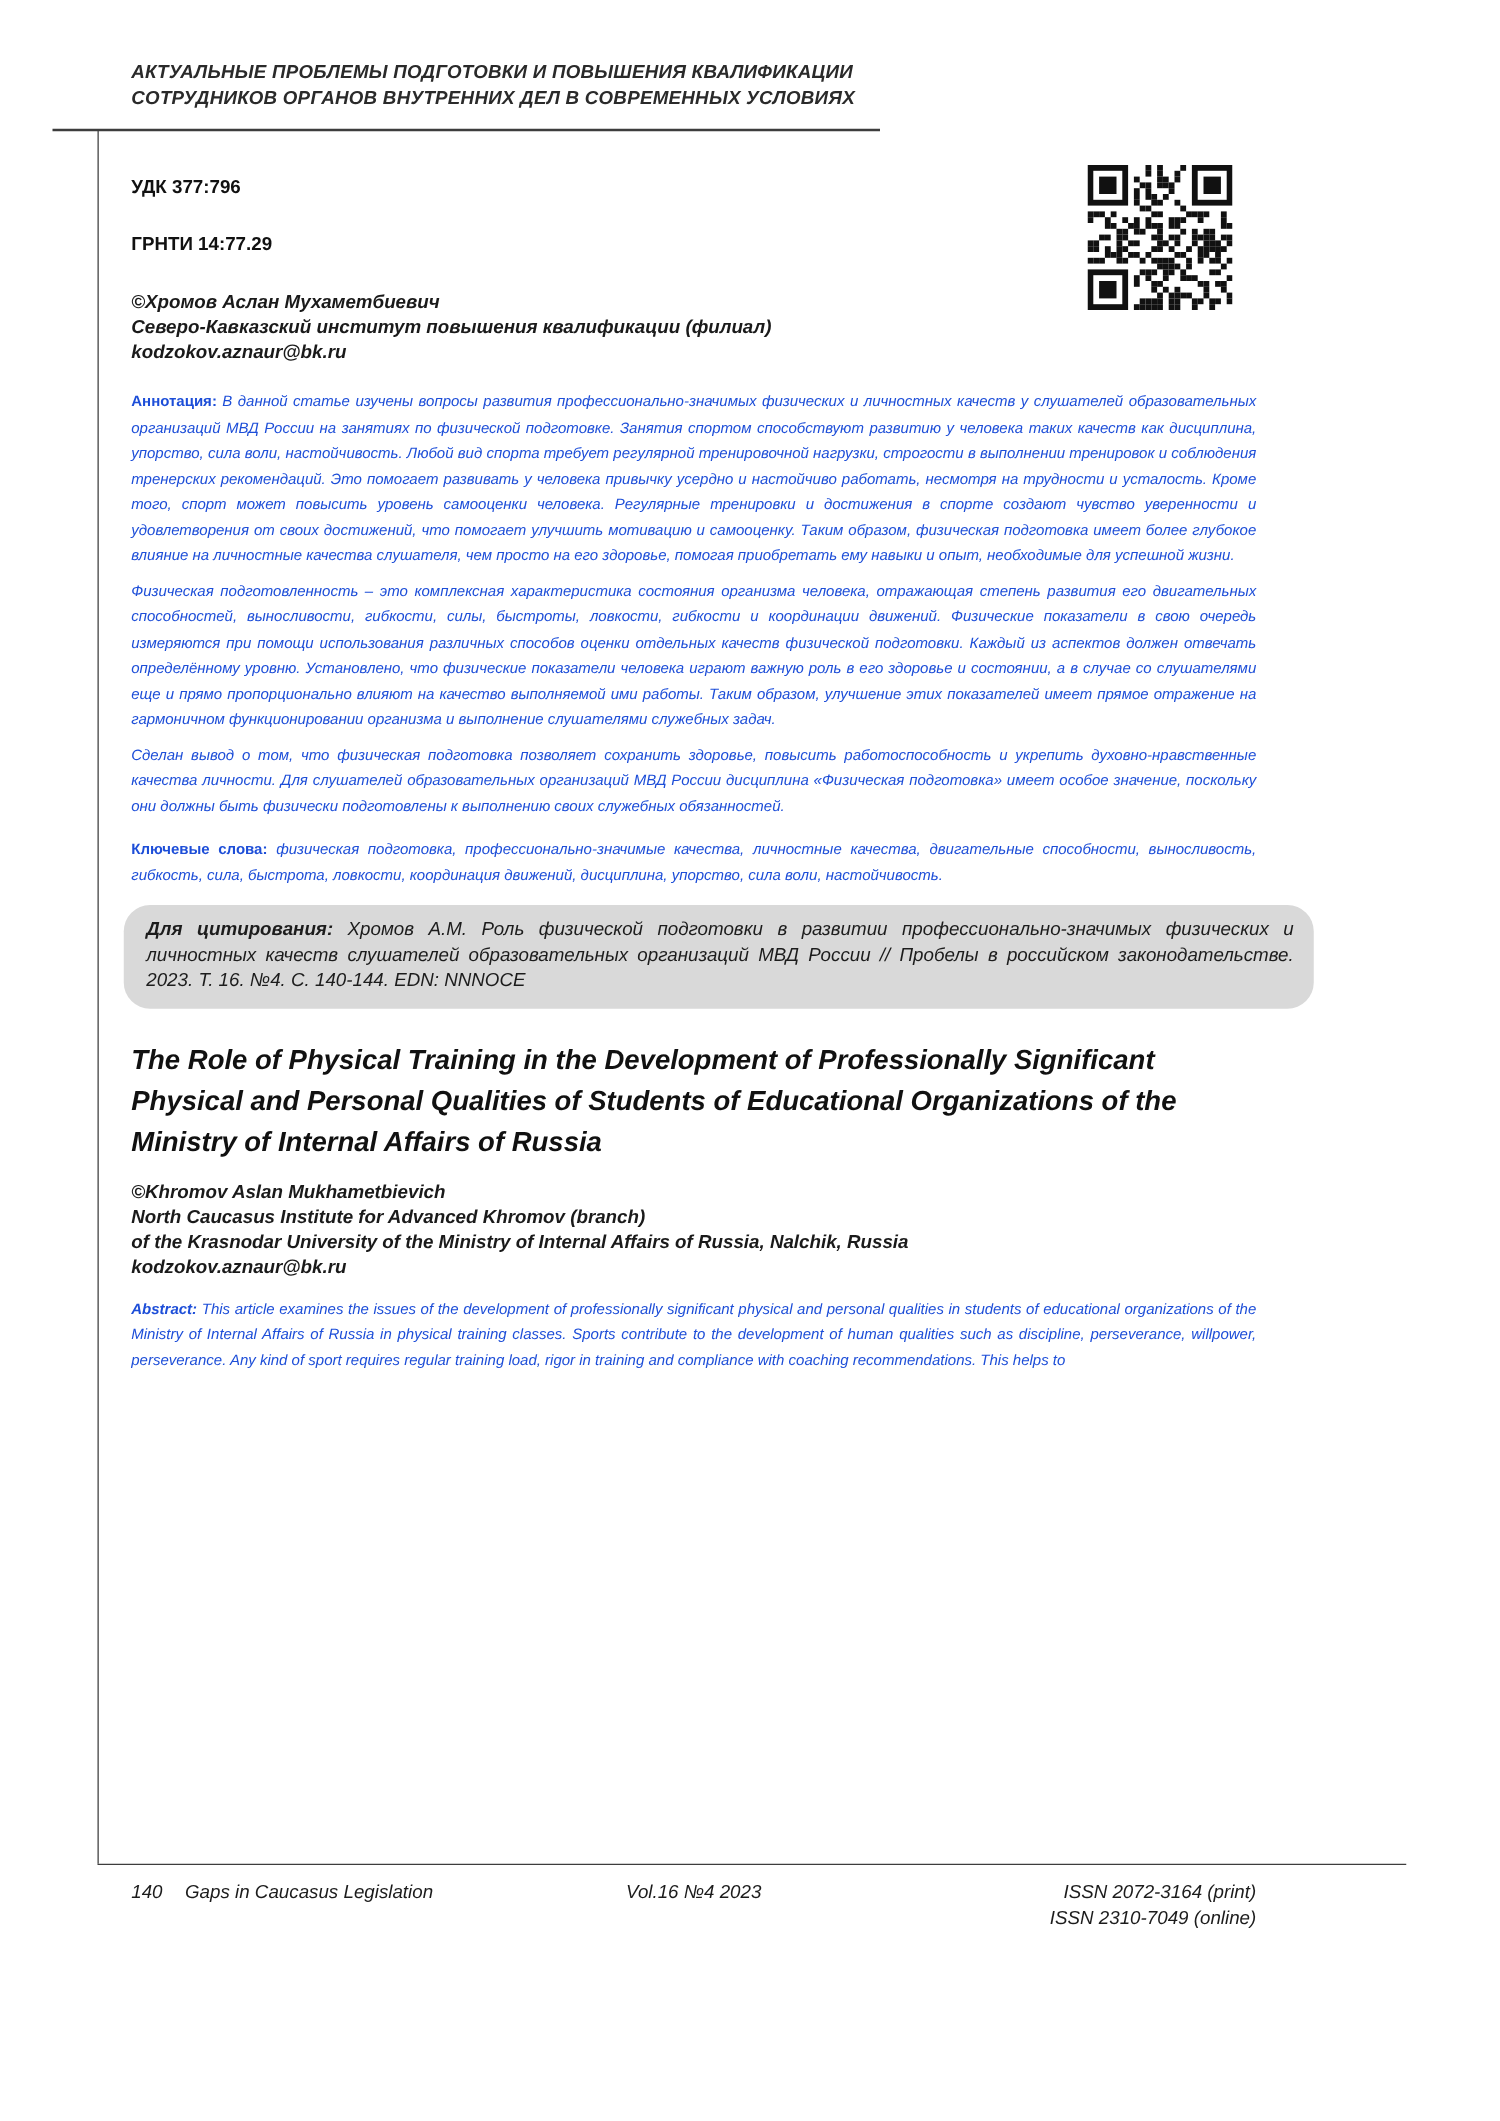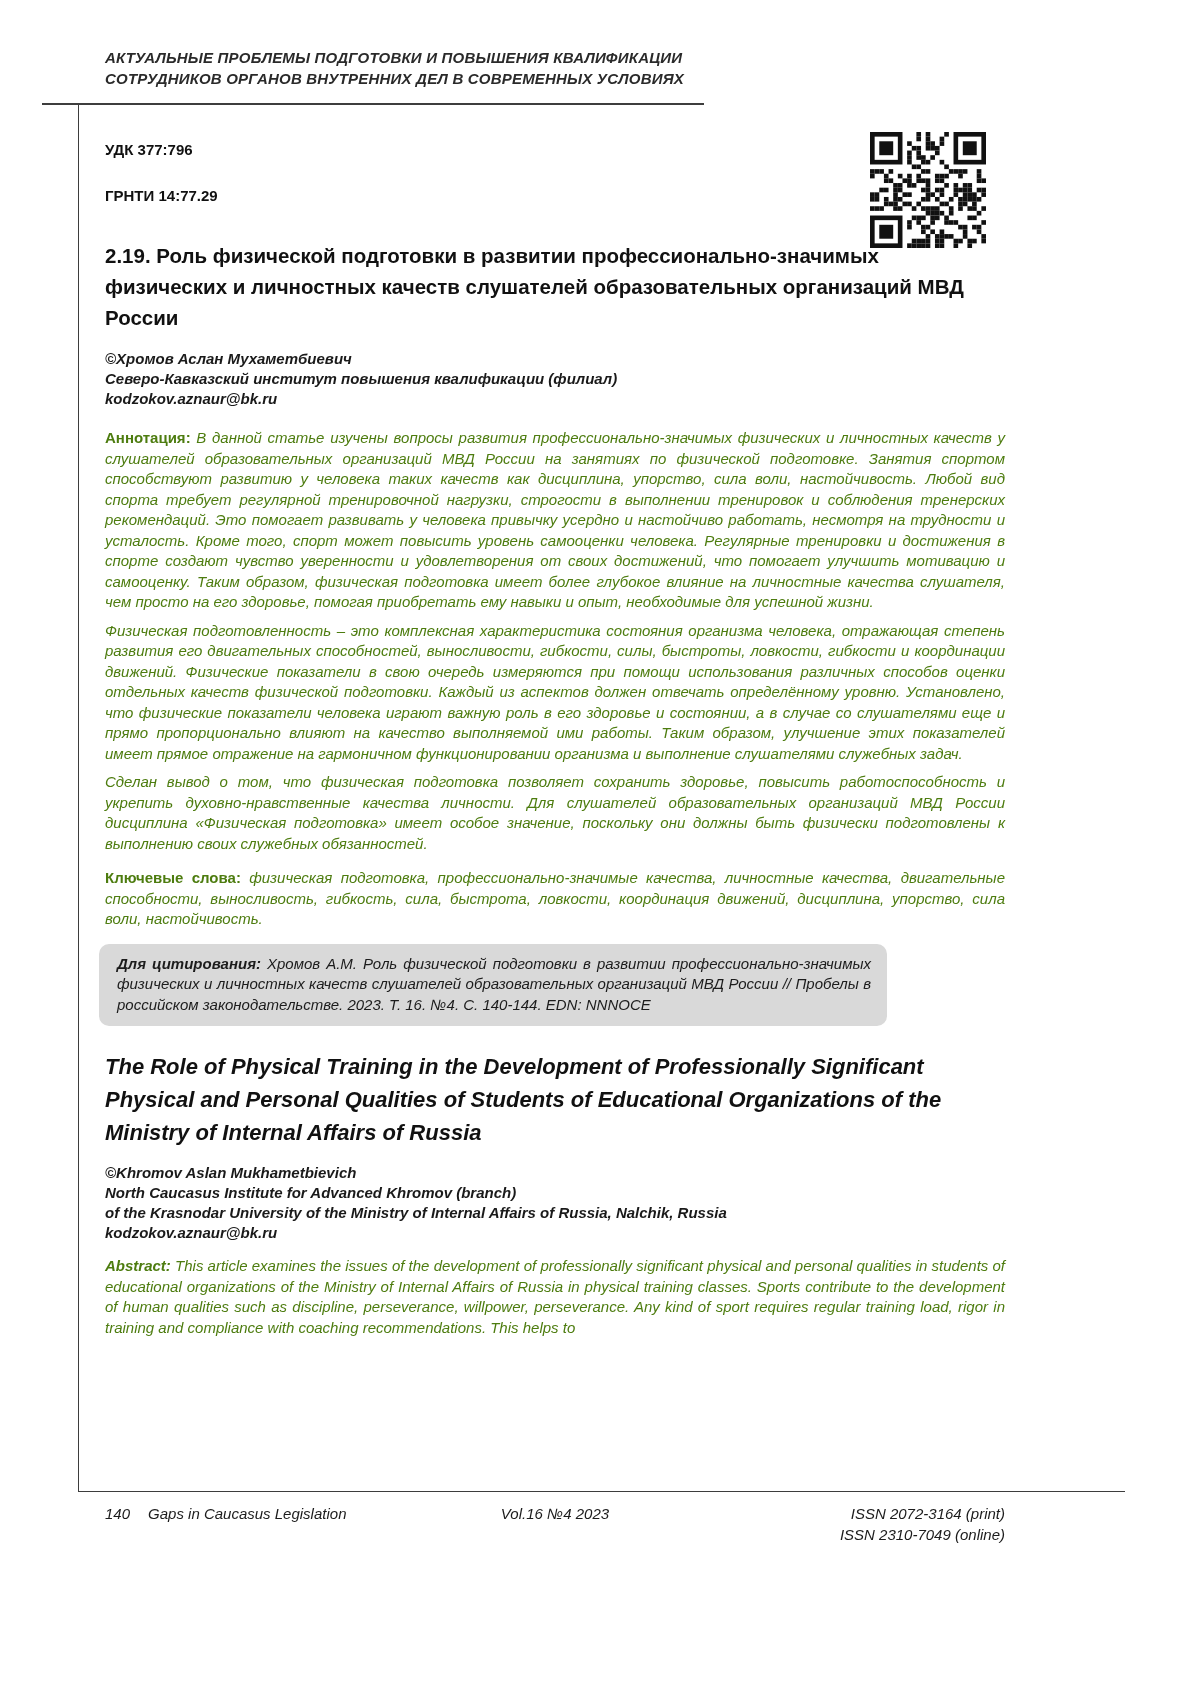--- a/index.html
+++ b/index.html
@@ -16,28 +16,28 @@
   }
   .header-rule { position:absolute; left:42px; top:103px; width:662px; height:2px; background:#3d3d3d; }
   .left-rule   { position:absolute; left:78px; top:104px; width:1px; height:1387px; background:#3d3d3d; }
   .footer-rule { position:absolute; left:78px; top:1491px; width:1047px; height:1px; background:#3d3d3d; }
   .qr { position:absolute; left:870px; top:132px; width:116px; height:116px; }
   .content { position:absolute; left:105px; top:140px; width:900px; }
   .meta-row { font-size:15px; font-weight:bold; line-height:20px; margin-bottom:26px; color:#111; }
   .title-ru { margin-top:34px; font-size:20.5px; font-weight:bold; line-height:31px; color:#111; }
   .authors { margin-top:16px; font-size:15px; font-weight:bold; font-style:italic; line-height:19px; }
   .authors div { margin-bottom:1px; }
-  p.body { margin-top:8px; font-size:15px; font-style:italic; line-height:20.5px; text-align:justify; color:#4d7c0f; }
+  p.body { margin-top:8px; font-size:12px; font-style:italic; line-height:20.5px; text-align:justify; color:#1d4ed8; }
   p.body.first { margin-top:20px; }
   p.body.kw { margin-top:14px; }
   .label-b  { font-weight:bold; font-style:normal; }
   .label-bi { font-weight:bold; font-style:italic; }
   .citation-box {
-    margin-top:14px; margin-left:-6px; width:788px;
-    background:#d9d9d9; border-radius:10px; padding:10px 16px 11px 18px;
+    margin-top:14px; margin-left:-6px; width:952px;
+    background:#d9d9d9; border-radius:21px; padding:10px 16px 11px 18px;
   }
   .citation-box p { font-size:15px; font-style:italic; line-height:20.5px; text-align:justify; color:#1c1c1c; }
   .title-en { margin-top:24px; font-size:22px; font-weight:bold; font-style:italic; line-height:33px; color:#111; }
   .authors-en { margin-top:14px; }
   .footer {
     position:absolute; left:105px; top:1503px; width:900px;
     display:flex; justify-content:space-between; align-items:flex-start;
     font-size:15px; font-style:italic; line-height:21px; color:#1c1c1c;
   }
   .footer-left { flex:1; text-align:left; }
@@ -268,21 +268,20 @@
         <rect x="4.64" y="88.16" width="23.20" height="23.20" fill="#ffffff"></rect>
         <rect x="9.28" y="92.80" width="13.92" height="13.92" fill="#111111"></rect>
       </svg>
   </div>
 
   <div class="content">
 
     <div class="meta-row">УДК 377:796</div>
     <div class="meta-row">ГРНТИ 14:77.29</div>
 
-    <h1 class="title-ru">2.19. Роль физической подготовки в развитии профессионально-значимых физических и личностных качеств слушателей образовательных организаций МВД России</h1>
 
     <div class="authors">
       <div>©Хромов Аслан Мухаметбиевич</div>
       <div>Северо-Кавказский институт повышения квалификации (филиал)</div>
       <div>kodzokov.aznaur@bk.ru</div>
     </div>
 
     <p class="body first"><span class="label-b">Аннотация:</span> <span>В данной статье изучены вопросы развития профессионально-значимых физических и личностных качеств у слушателей образовательных организаций МВД России на занятиях по физической подготовке. Занятия спортом способствуют развитию у человека таких качеств как дисциплина, упорство, сила воли, настойчивость. Любой вид спорта требует регулярной тренировочной нагрузки, строгости в выполнении тренировок и соблюдения тренерских рекомендаций. Это помогает развивать у человека привычку усердно и настойчиво работать, несмотря на трудности и усталость. Кроме того, спорт может повысить уровень самооценки человека. Регулярные тренировки и достижения в спорте создают чувство уверенности и удовлетворения от своих достижений, что помогает улучшить мотивацию и самооценку. Таким образом, физическая подготовка имеет более глубокое влияние на личностные качества слушателя, чем просто на его здоровье, помогая приобретать ему навыки и опыт, необходимые для успешной жизни.</span></p>
     <p class="body">Физическая подготовленность – это комплексная характеристика состояния организма человека, отражающая степень развития его двигательных способностей, выносливости, гибкости, силы, быстроты, ловкости, гибкости и координации движений. Физические показатели в свою очередь измеряются при помощи использования различных способов оценки отдельных качеств физической подготовки. Каждый из аспектов должен отвечать определённому уровню. Установлено, что физические показатели человека играют важную роль в его здоровье и состоянии, а в случае со слушателями еще и прямо пропорционально влияют на качество выполняемой ими работы. Таким образом, улучшение этих показателей имеет прямое отражение на гармоничном функционировании организма и выполнение слушателями служебных задач.</p>
     <p class="body">Сделан вывод о том, что физическая подготовка позволяет сохранить здоровье, повысить работоспособность и укрепить духовно-нравственные качества личности. Для слушателей образовательных организаций МВД России дисциплина «Физическая подготовка» имеет особое значение, поскольку они должны быть физически подготовлены к выполнению своих служебных обязанностей.</p>

